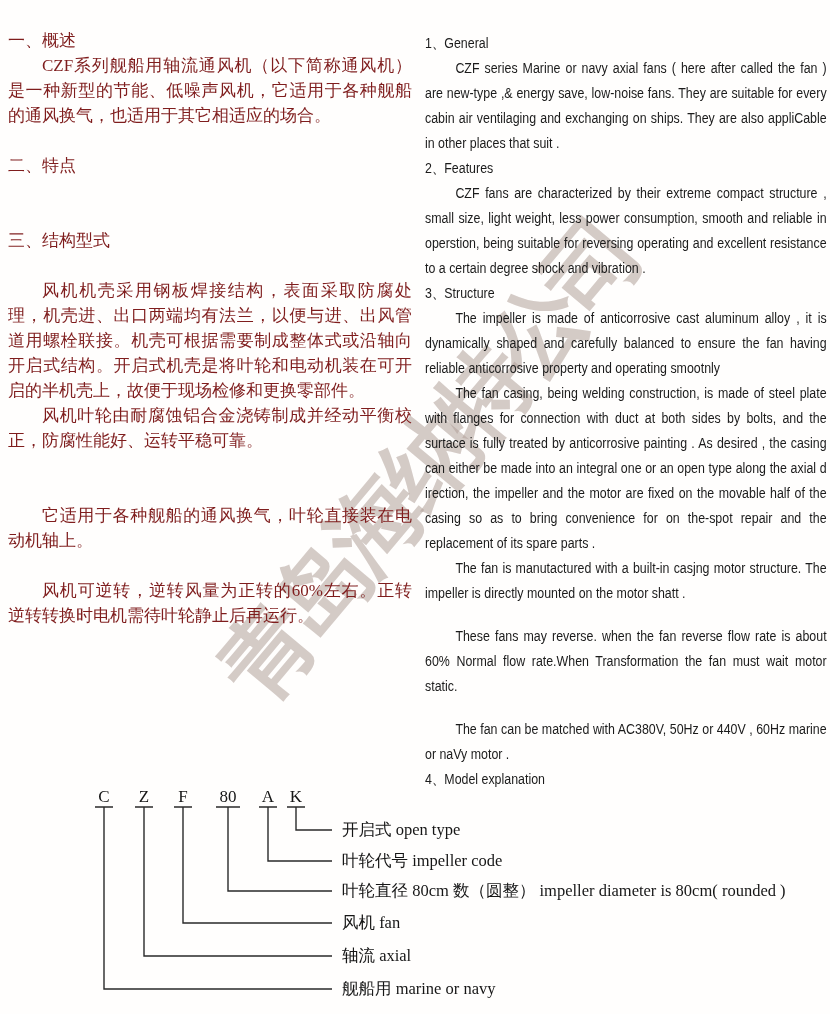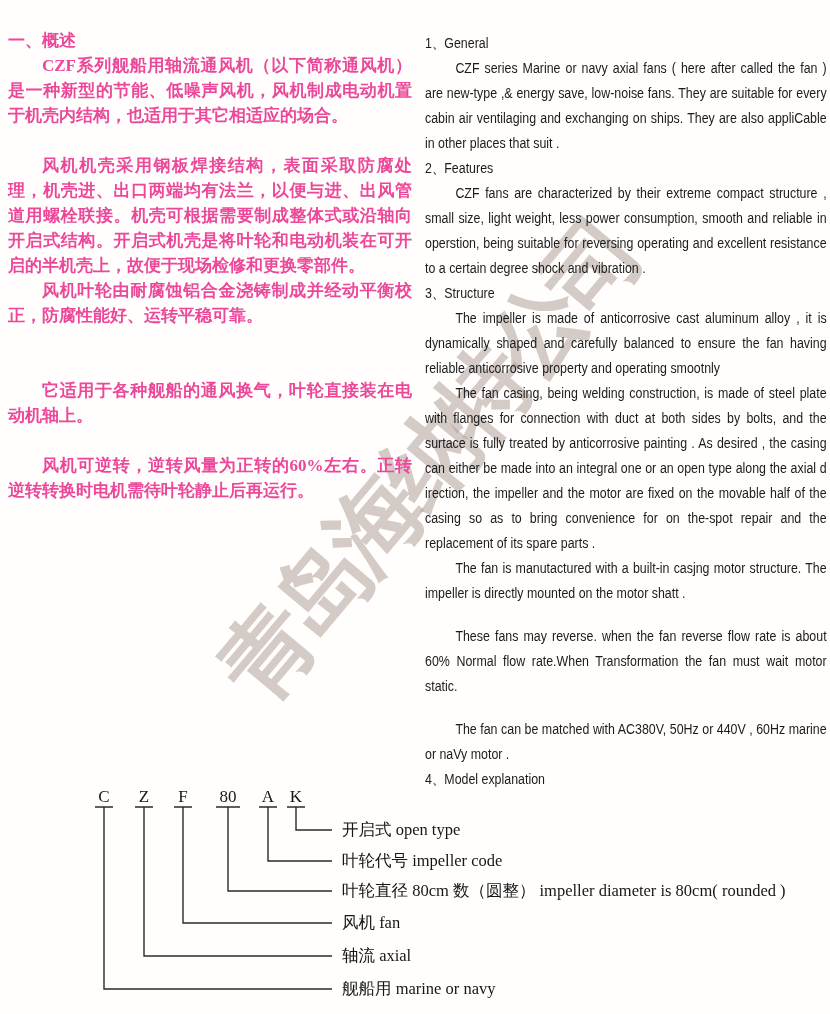--- a/index.html
+++ b/index.html
@@ -12,21 +12,21 @@
   .watermark{
     position:absolute;left:428px;top:462px;z-index:1;
     transform:translate(-50%,-50%) rotate(-50deg);
     font-size:92px;font-weight:bold;letter-spacing:-8px;white-space:nowrap;
     color:rgba(177,161,153,0.55);
     font-family:"Liberation Serif", serif;
   }
   .col{position:absolute;z-index:2;}
   .col-left{
     left:8px;top:28px;width:404px;
-    font-size:17px;line-height:25px;font-weight:bold;color:#ec4899;
+    font-size:17px;line-height:25px;font-weight:normal;color:#7f1d1d;
     text-align:justify;
   }
   .col-right{
     left:425px;top:30px;width:502px;
     transform:scaleX(0.8);transform-origin:top left;
     font-family:"Liberation Sans", sans-serif;
     font-size:15.5px;line-height:25px;color:#1b1b1b;
     text-align:justify;
   }
   .col h3,.col p{margin:0;padding:0;font-size:inherit;font-weight:inherit;}
@@ -45,23 +45,25 @@
 </style>
 </head>
 <body>
 
 <div class="page">
 
   <div class="watermark">青岛海纳特公司</div>
 
   <div class="col col-left">
     <h3>一、概述</h3>
-    <p class="zh-p">CZF系列舰船用轴流通风机（以下简称通风机）是一种新型的节能、低噪声风机，风机制成电动机置于机壳内结构，也适用于其它相适应的场合。</p>
+    <p class="zh-p">CZF系列舰船用轴流通风机（以下简称通风机）是一种新型的节能、低噪声风机，它适用于各种舰船的通风换气，也适用于其它相适应的场合。</p>
 
+    <h3 class="mt1">二、特点</h3>
 
+    <h3 class="mt2">三、结构型式</h3>
     <p class="zh-p mt1">风机机壳采用钢板焊接结构，表面采取防腐处理，机壳进、出口两端均有法兰，以便与进、出风管道用螺栓联接。机壳可根据需要制成整体式或沿轴向开启式结构。开启式机壳是将叶轮和电动机装在可开启的半机壳上，故便于现场检修和更换零部件。</p>
     <p class="zh-p">风机叶轮由耐腐蚀铝合金浇铸制成并经动平衡校正，防腐性能好、运转平稳可靠。</p>
     <p class="zh-p mt2">它适用于各种舰船的通风换气，叶轮直接装在电动机轴上。</p>
     <p class="zh-p mt1">风机可逆转，逆转风量为正转的60%左右。正转逆转转换时电机需待叶轮静止后再运行。</p>
 
   </div>
 
   <div class="col col-right">
     <h3 class="en-h">1、General</h3>
     <p class="en-p">CZF series Marine or navy axial fans ( here after called the fan ) are new-type ,&amp; energy save, low-noise fans. They are suitable for every cabin air ventilaging and exchanging on ships. They are also appliCable in other places that suit .</p>

